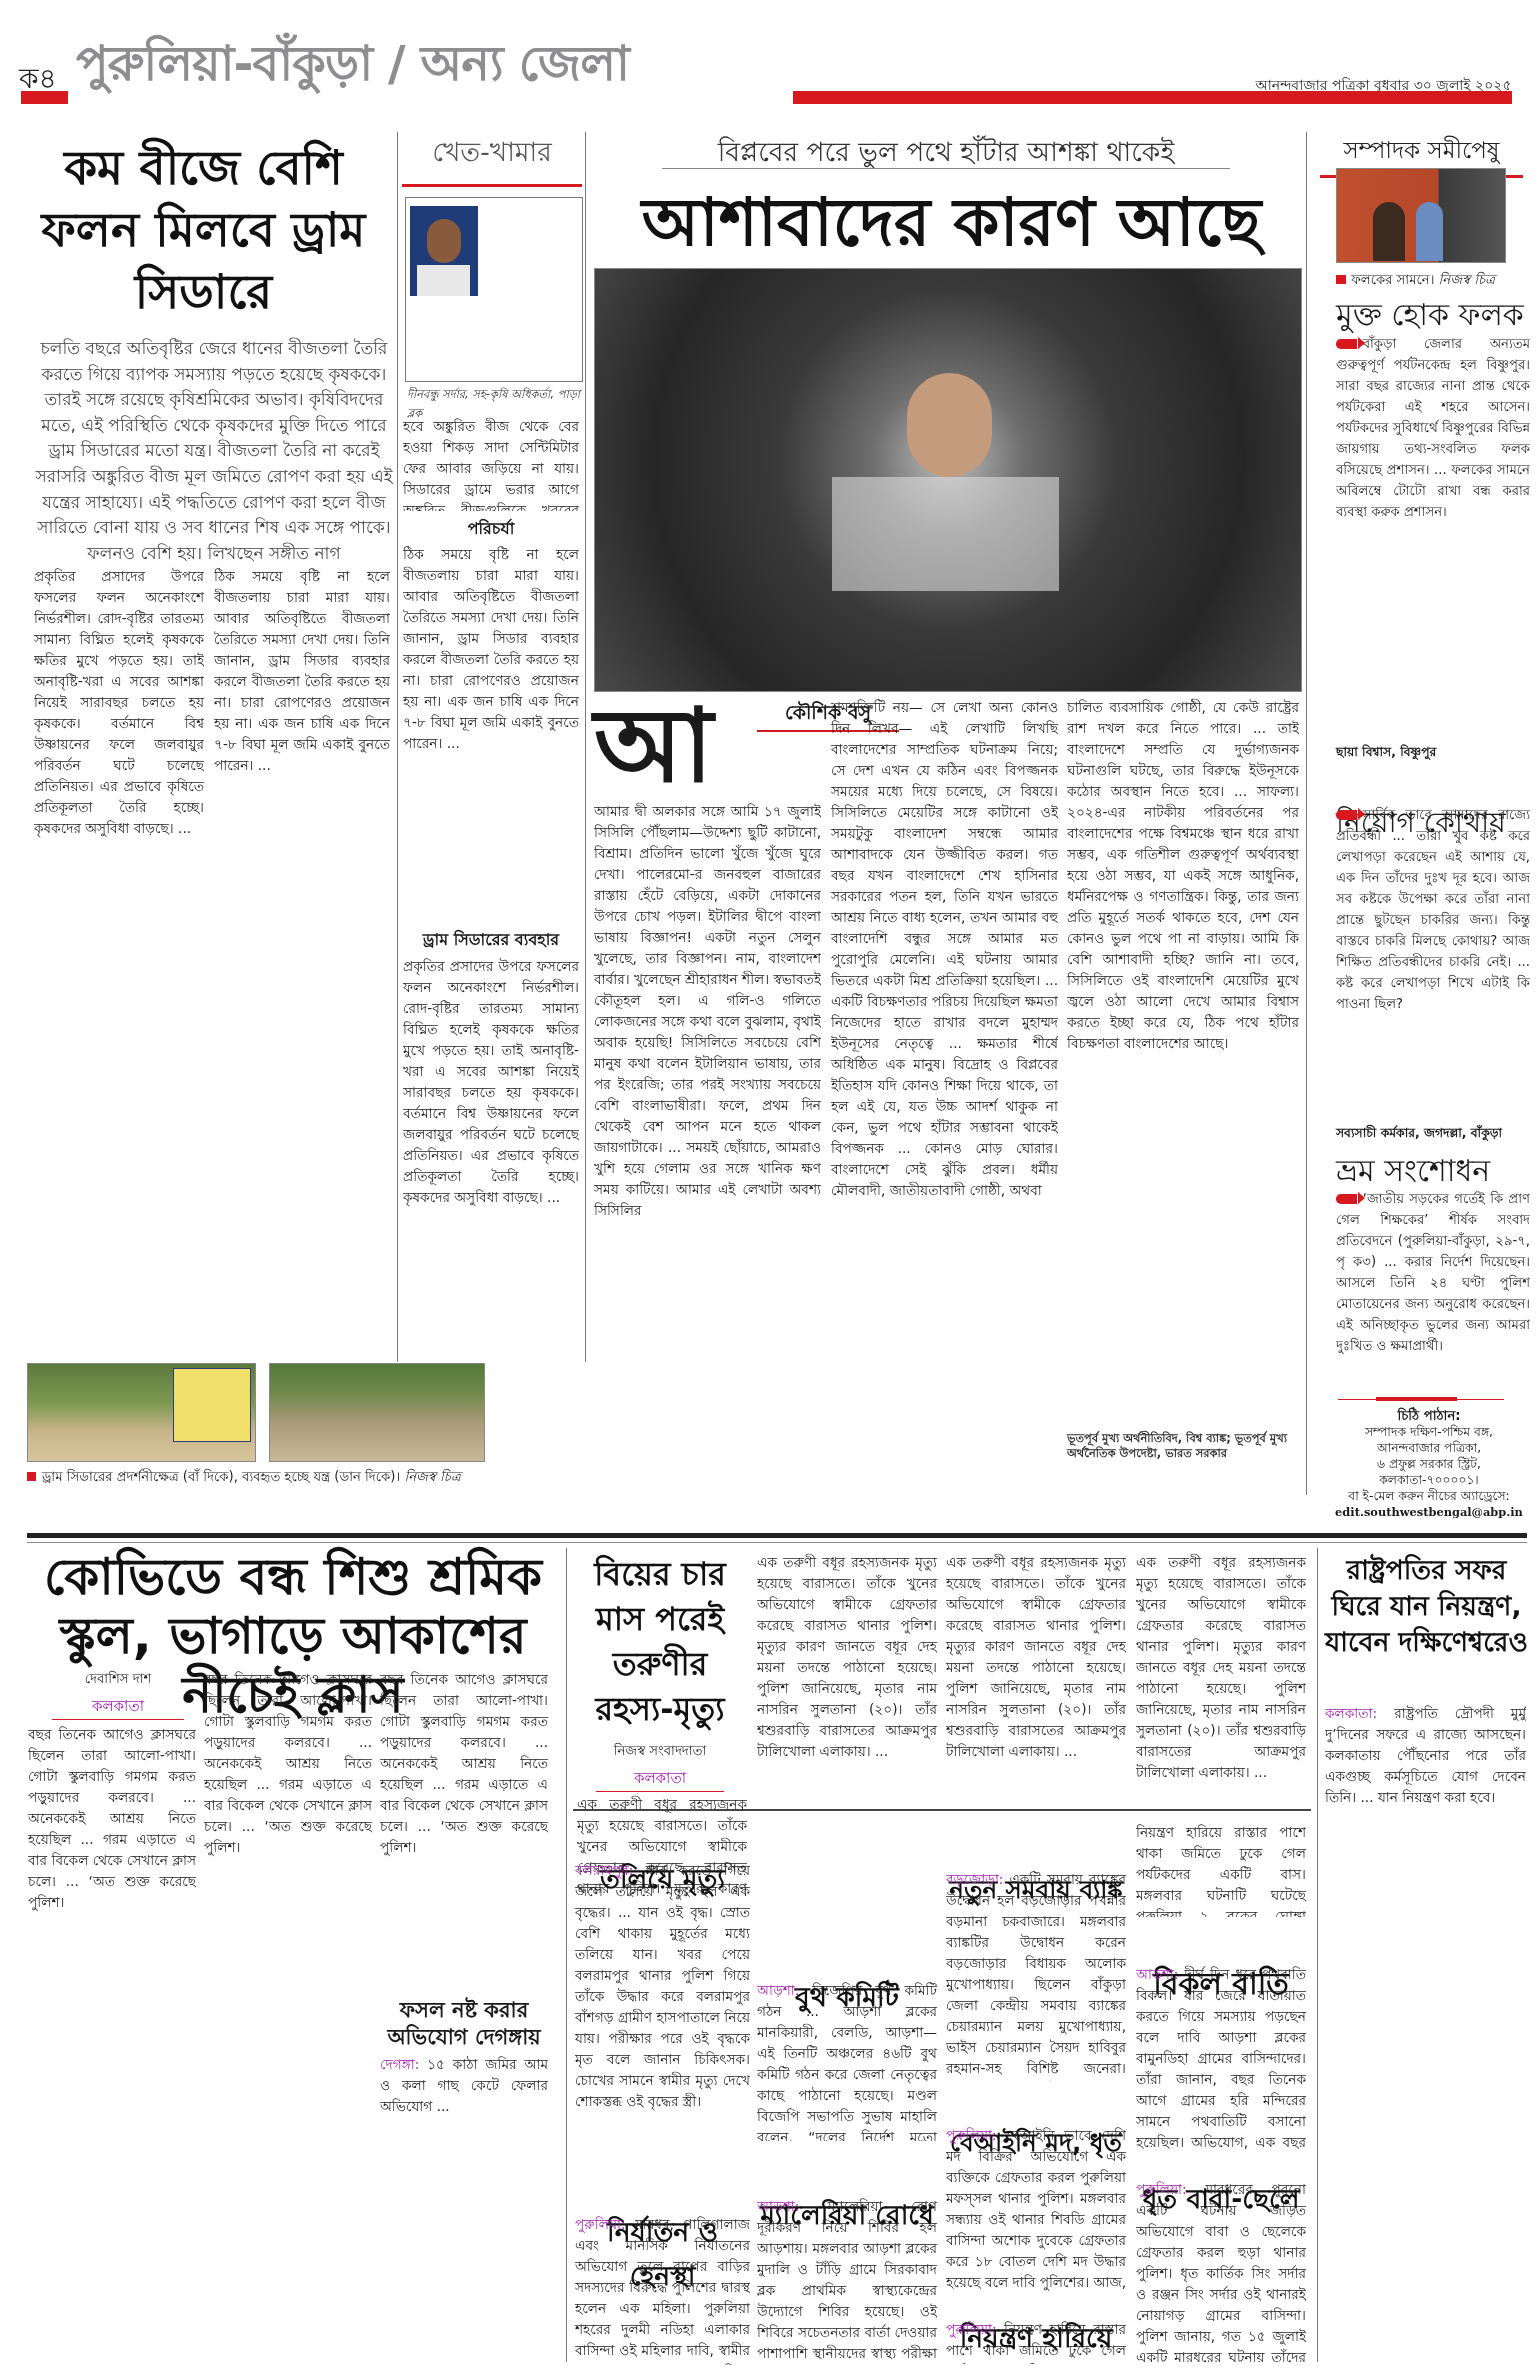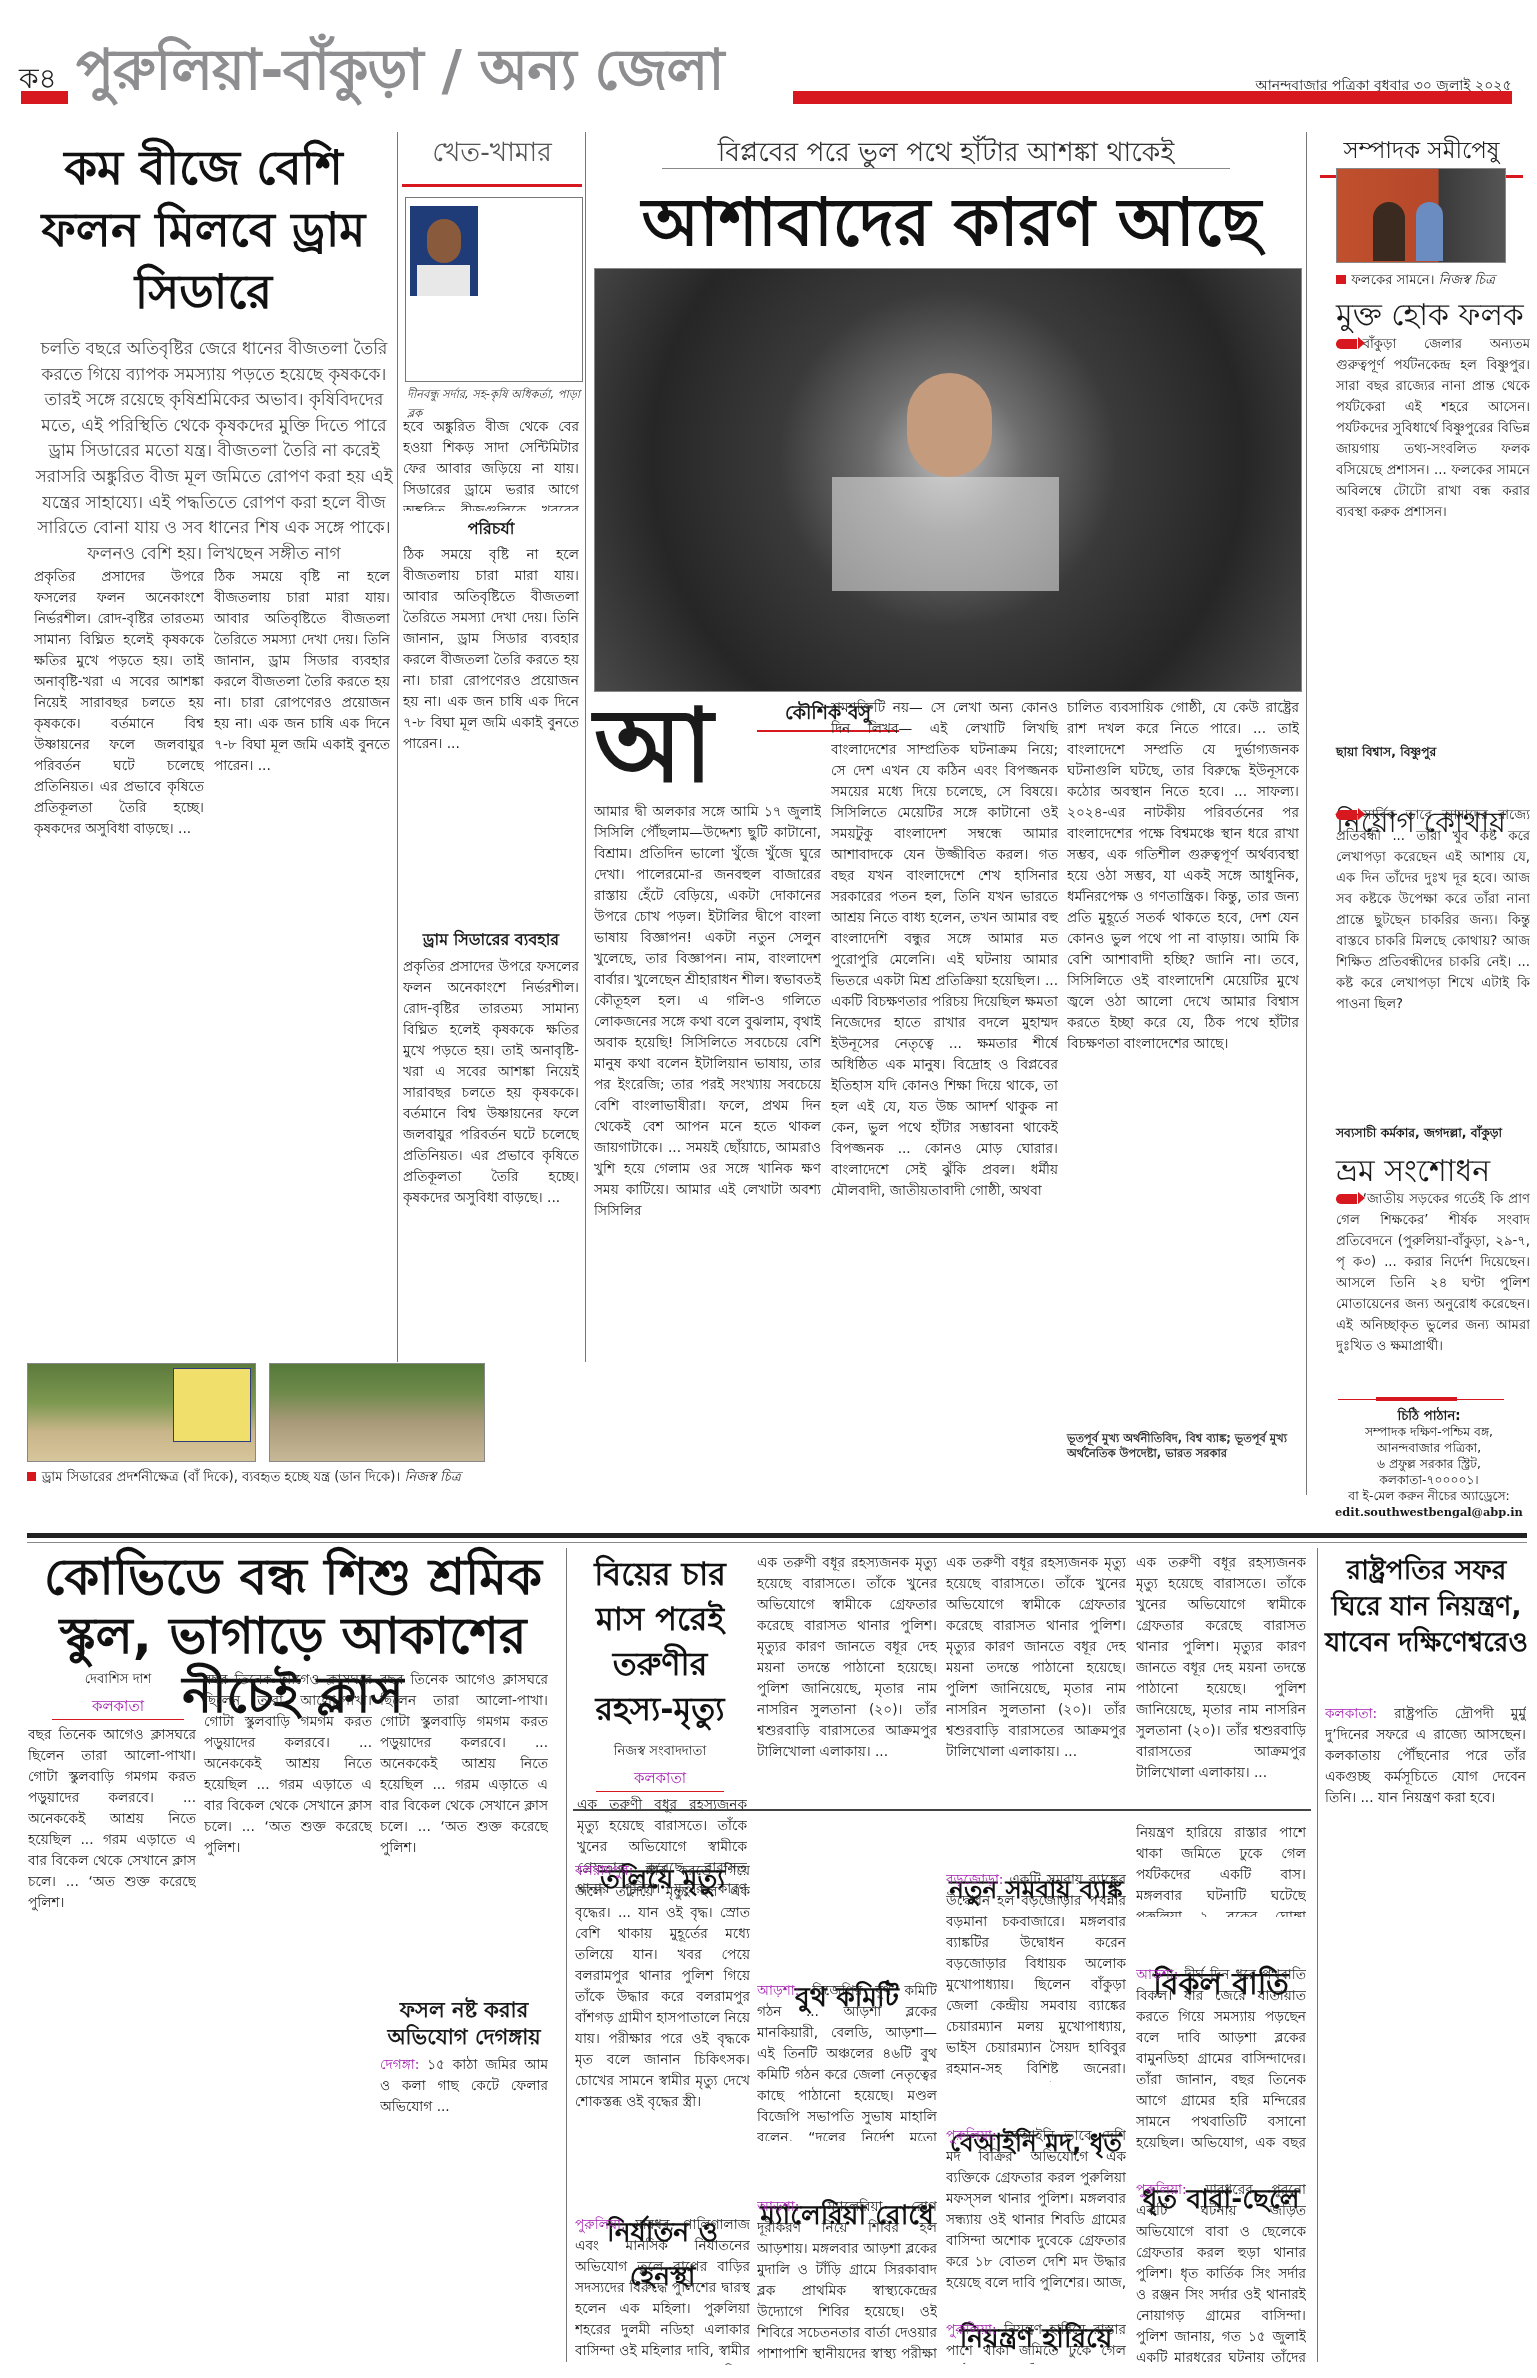--- a/index.html
+++ b/index.html
@@ -1,20 +1,20 @@
 <!DOCTYPE html>
 <html style="font-size:15px"><head>
 <meta charset="utf-8">
 <style>
   * { box-sizing: border-box; margin: 0; padding: 0; }
   body { width: 1538px; height: 2378px; background: #fff; font-family: "DejaVu Sans", sans-serif; color: #1a1a1a; position: relative; overflow: hidden; }
   .abs { position: absolute; }
   .masthead-page { left: 19px; top: 57px; font-size: 28px; font-family: "DejaVu Serif", serif; color:#222; }
   .masthead-redblock { left: 21px; top: 91px; width: 47px; height: 13.2px; background: #d7191f; }
-  .masthead-title { left: 76px; top: 26.5px; font-size: 56px; font-weight: bold; color: #8e8e91; font-family: "DejaVu Sans", sans-serif; letter-spacing: -0.9px; white-space: nowrap; }
+  .masthead-title { left: 76px; top: 26.5px; font-size: 48px; font-weight: bold; color: #8e8e91; font-family: "DejaVu Sans", sans-serif; letter-spacing: -0.9px; white-space: nowrap; }
   .masthead-date { right: 26.5px; top: 74px; font-size: 14px; color:#222; }
   .masthead-redbar { left: 793px; right: 26.5px; top: 91px; height: 13.2px; background: #d7191f; }
   .col-rule { width: 0.9px; background: #777; }
   .h-rule-heavy { height: 4.7px; background: #222; }
   .h-rule-thin { height: 0.9px; background: #888; }
   .headline { font-weight: bold; text-align: center; color: #111; }
   .text { font-size: 13.7px; line-height: 21px; text-align: justify; color:#222; overflow: hidden; }
   .intro { font-size: 17px; line-height: 25.6px; text-align: center; color:#444; }
   .photo { background: linear-gradient(135deg,#5a5a5a,#2a2a2a 40%,#777 70%,#3a3a3a); border:0.9px solid #888; }
   .caption { font-size: 13.2px; color:#222; }

